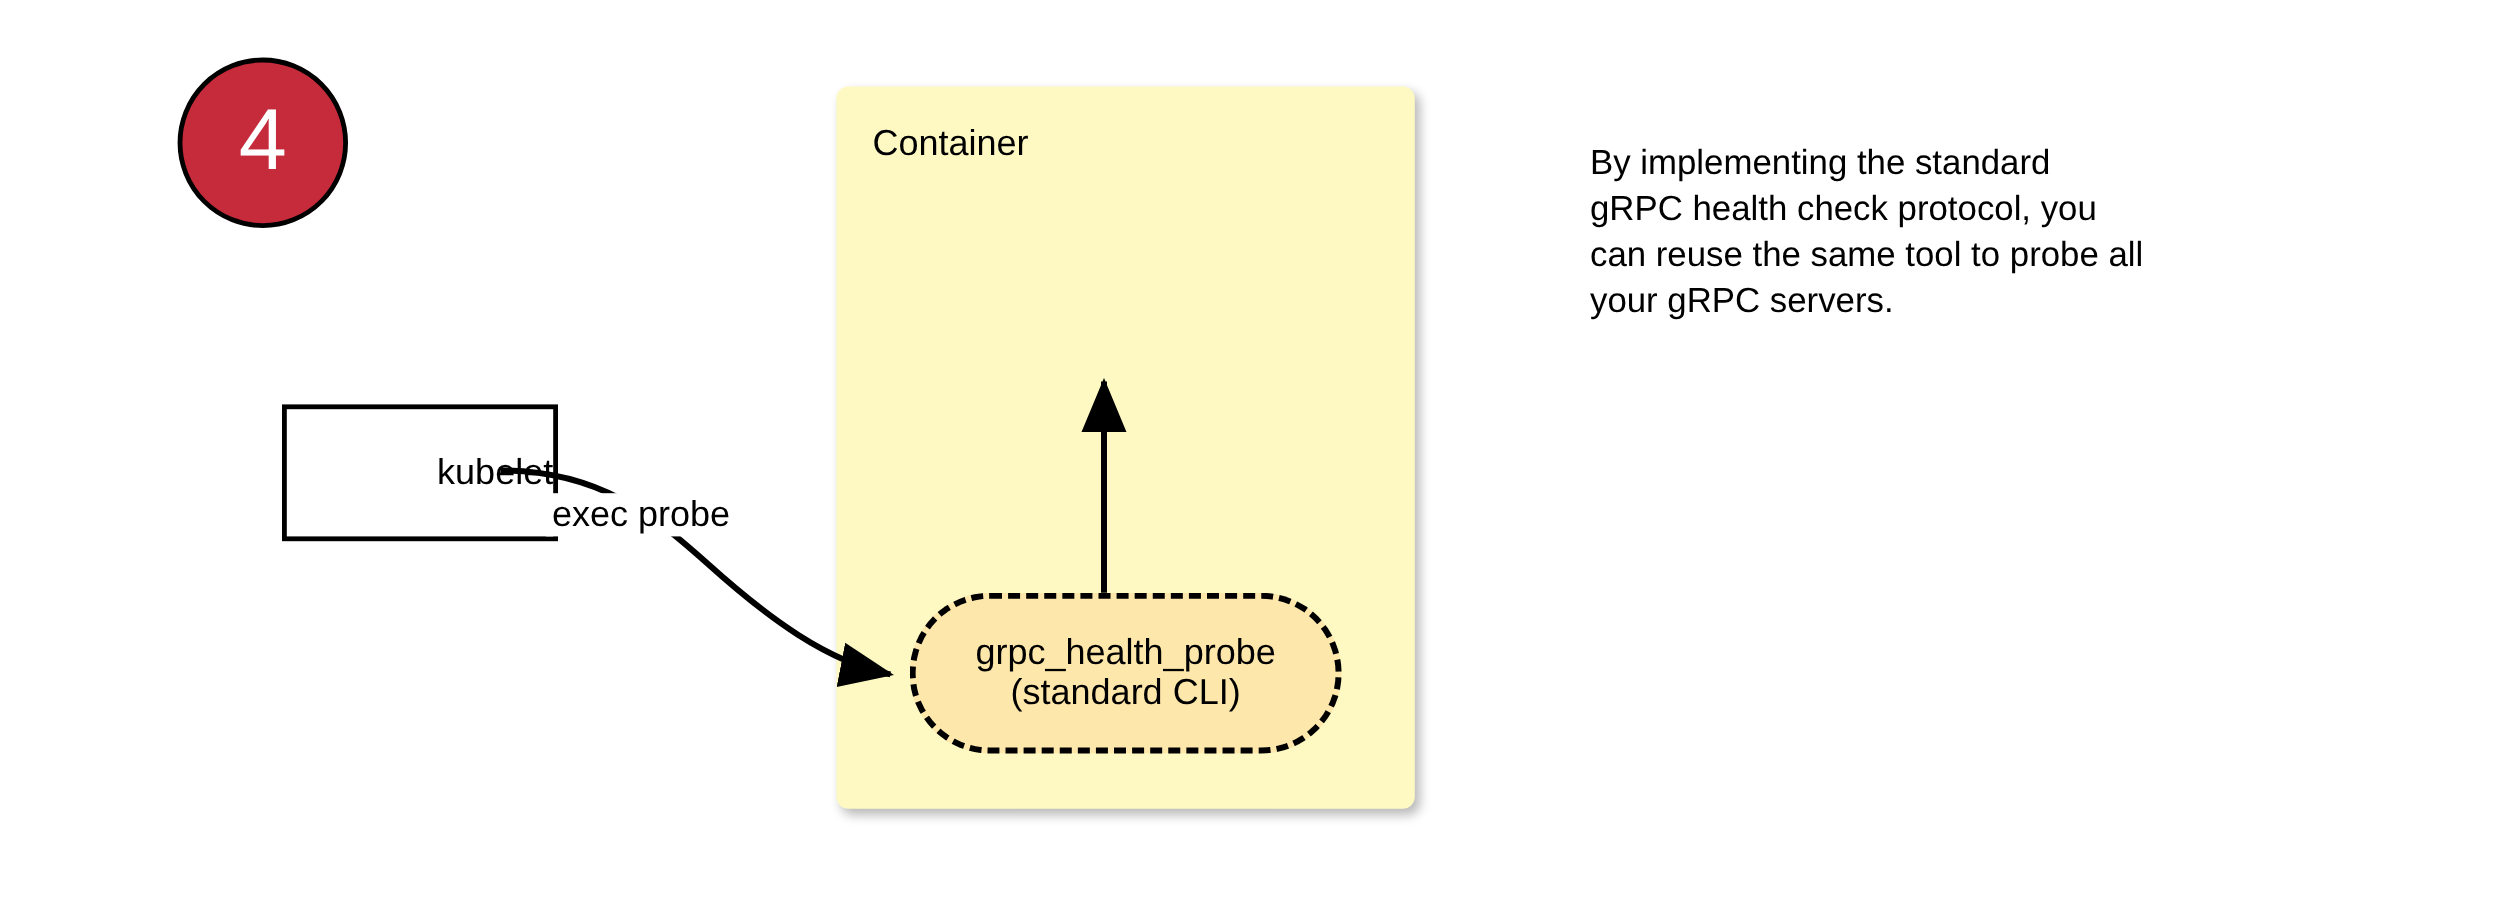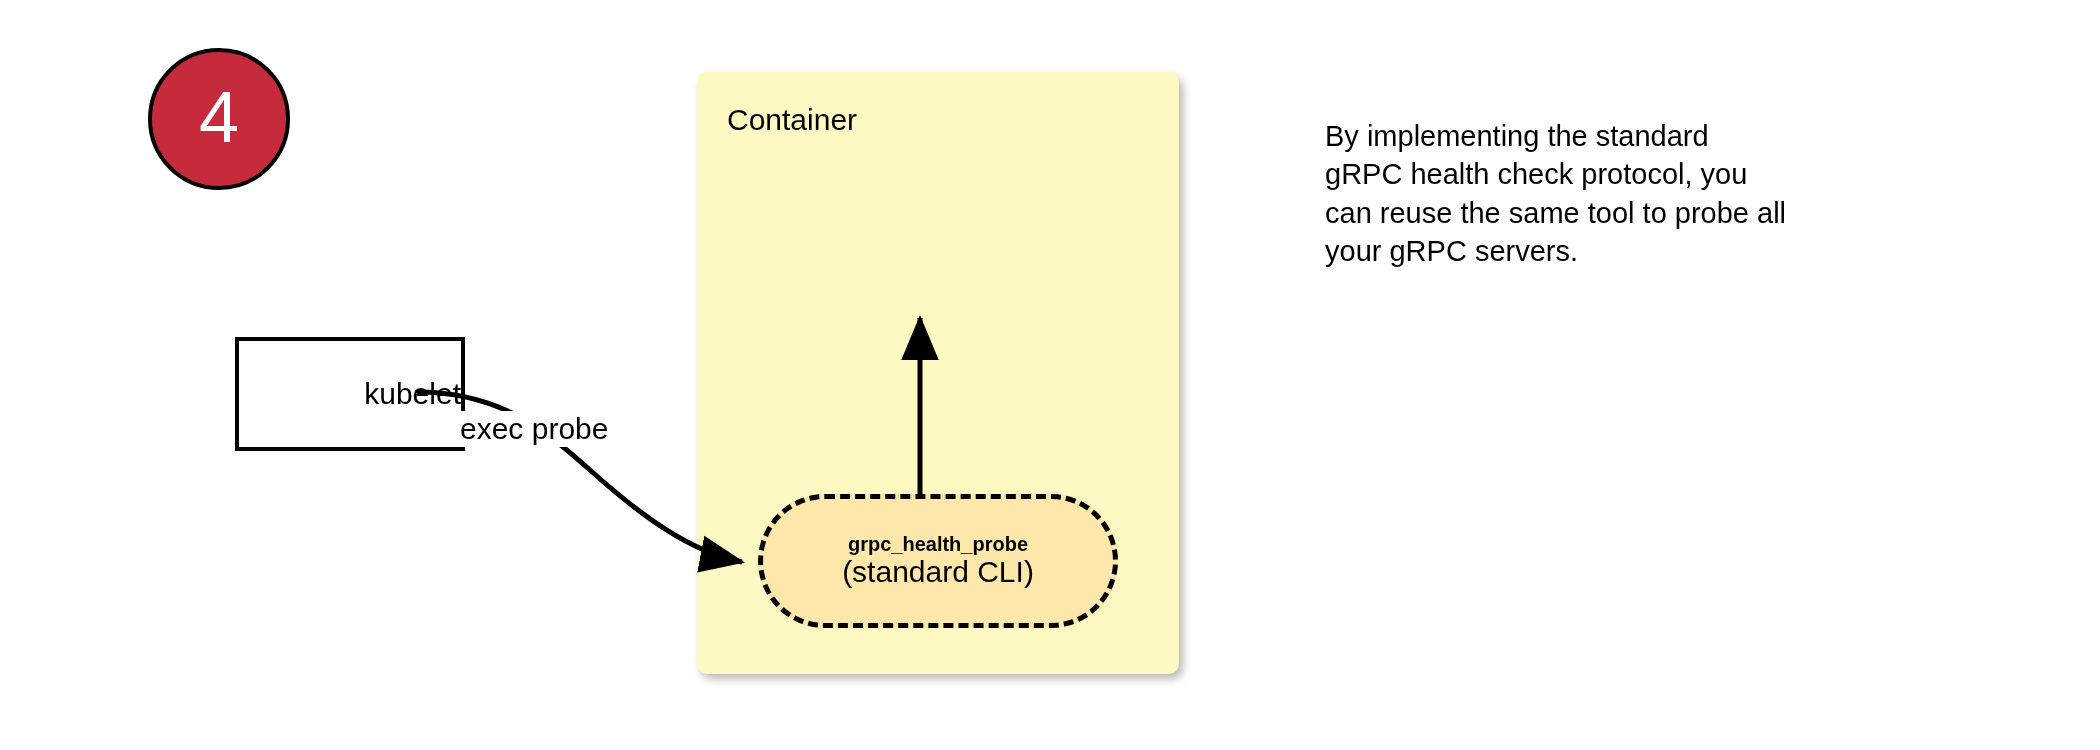--- a/index.html
+++ b/index.html
@@ -122,23 +122,23 @@
     background: #fde7ab;
     border: 5px dashed #000000;
     border-radius: 70px;
     box-sizing: border-box;
     display: flex;
     flex-direction: column;
     align-items: center;
     justify-content: center;
   }
   #probe-node .line1 {
-    font-size: 20px;
+    font-size: 30px;
     line-height: 1.12;
-    font-weight: bold;
+    font-weight: normal;
     white-space: nowrap;
   }
   #probe-node .line2 {
     font-size: 30px;
     line-height: 1.12;
     white-space: nowrap;
   }
 
   
   #edges {

